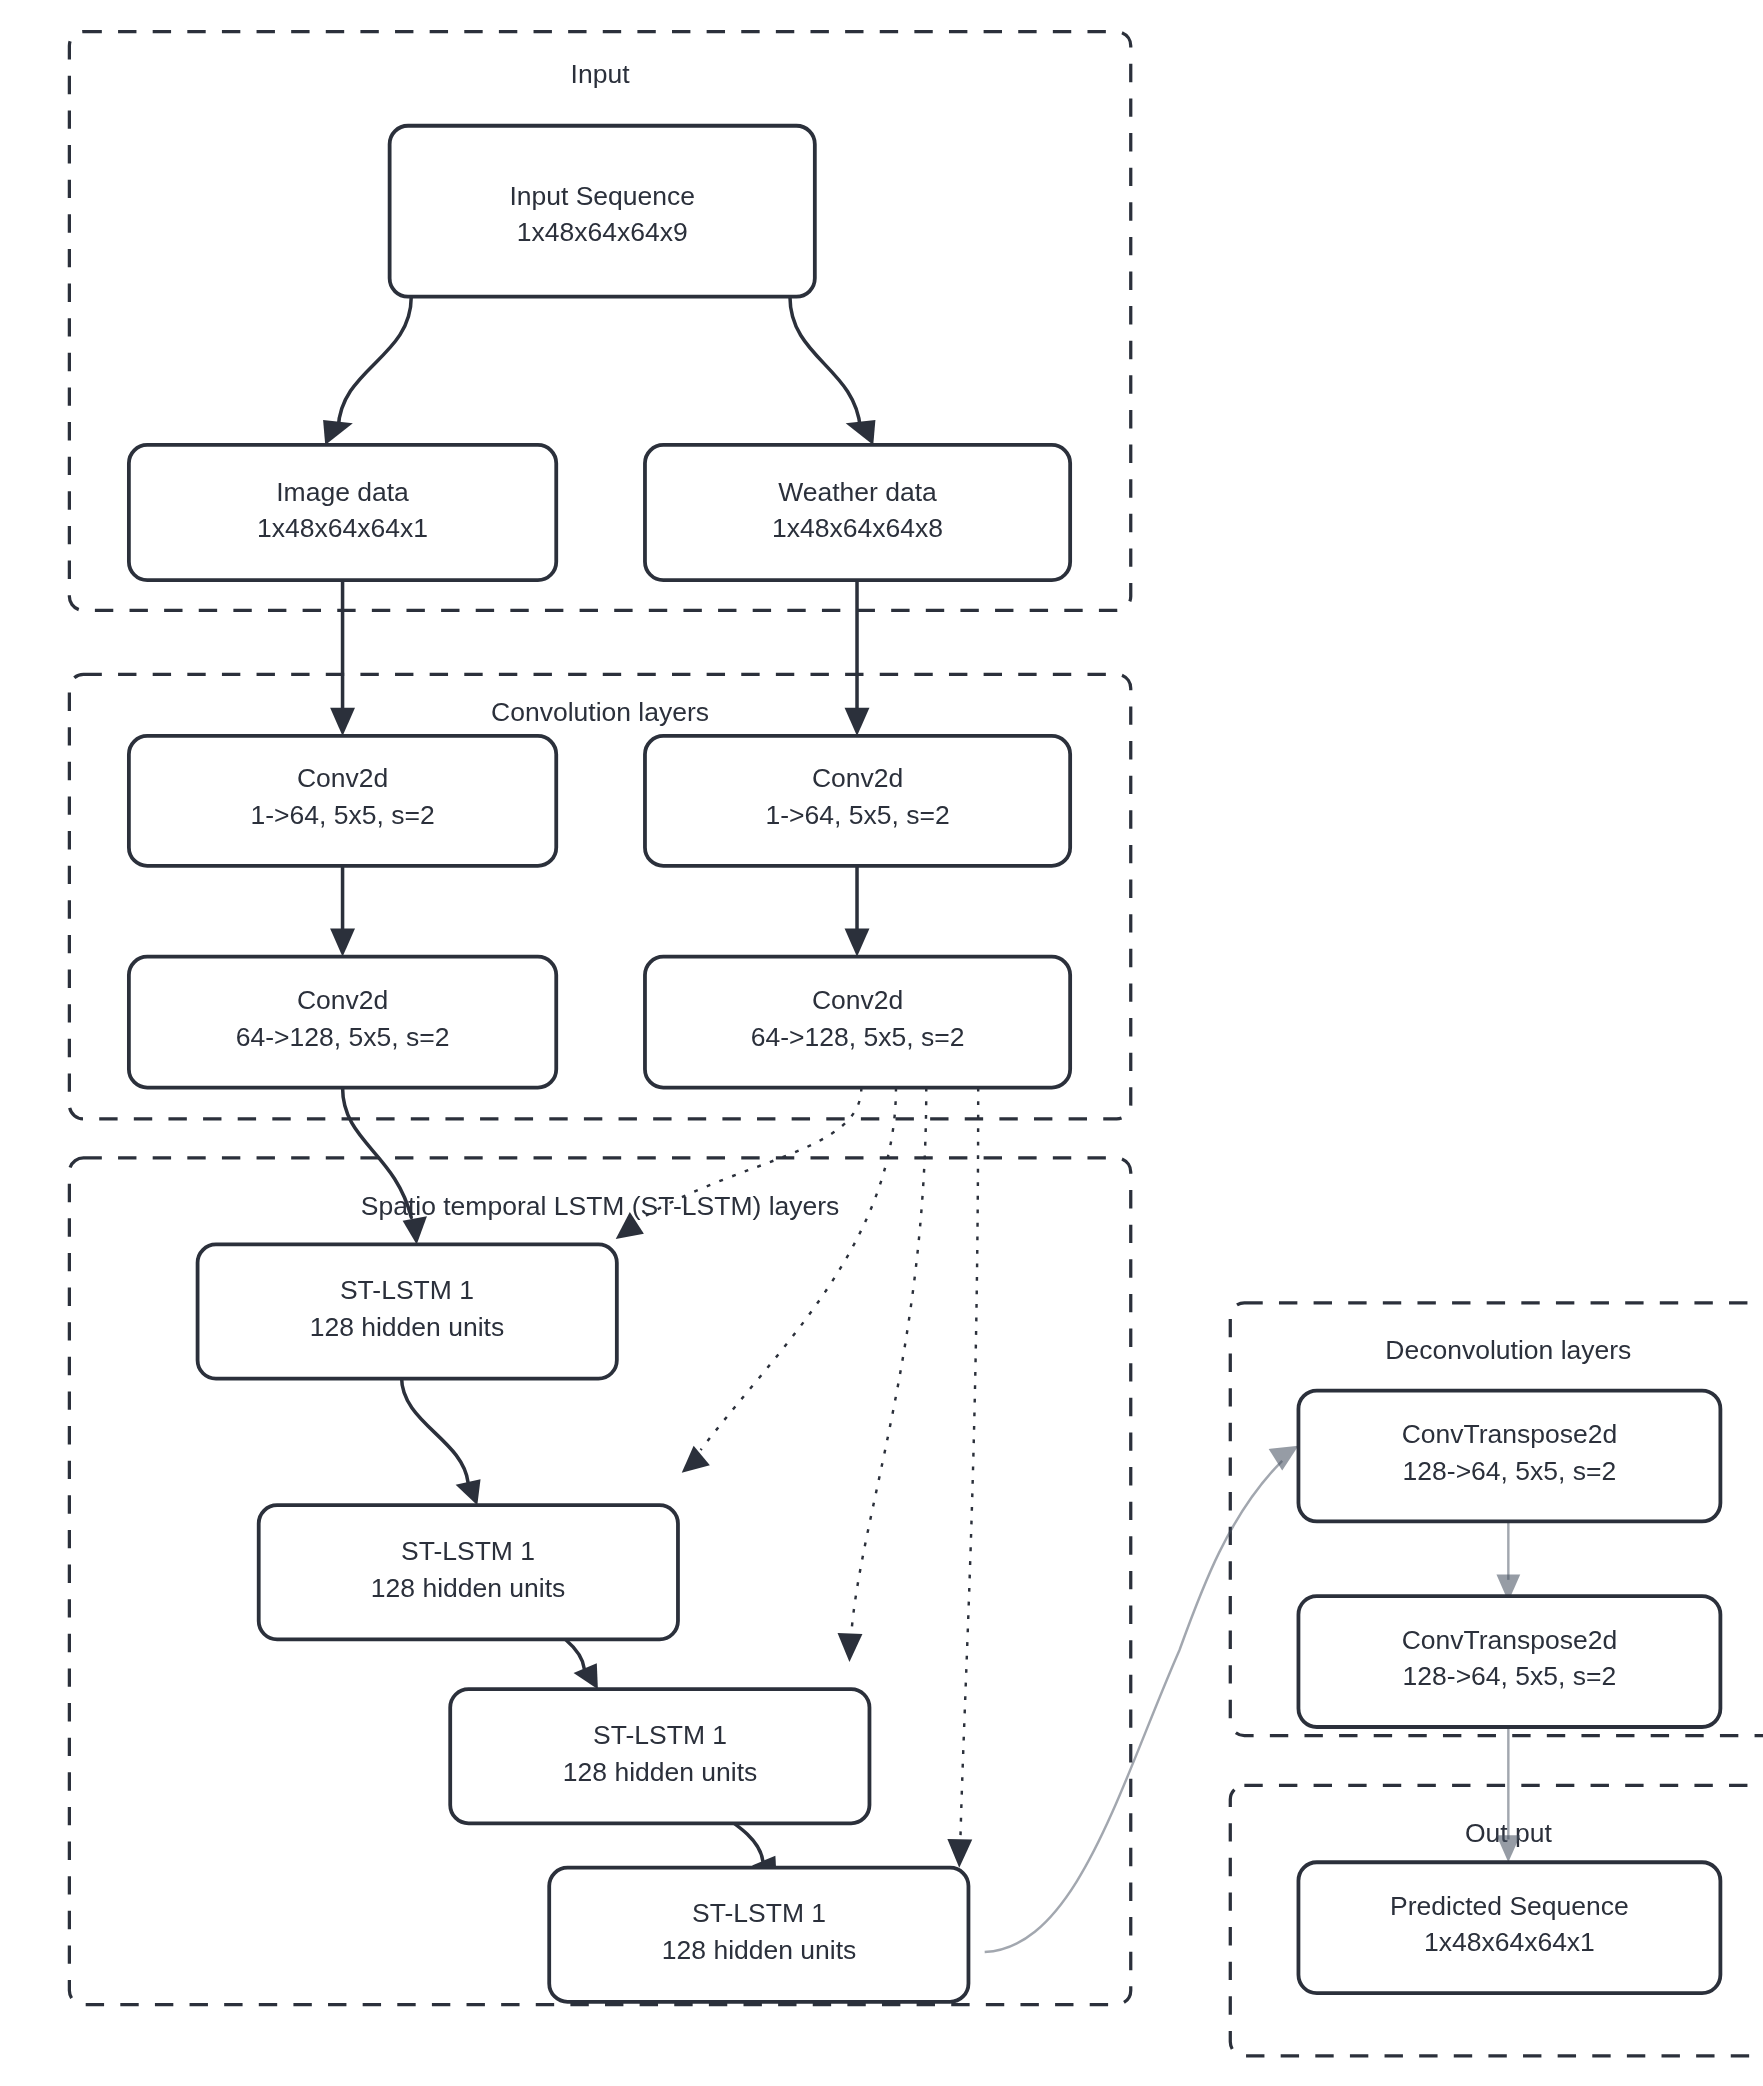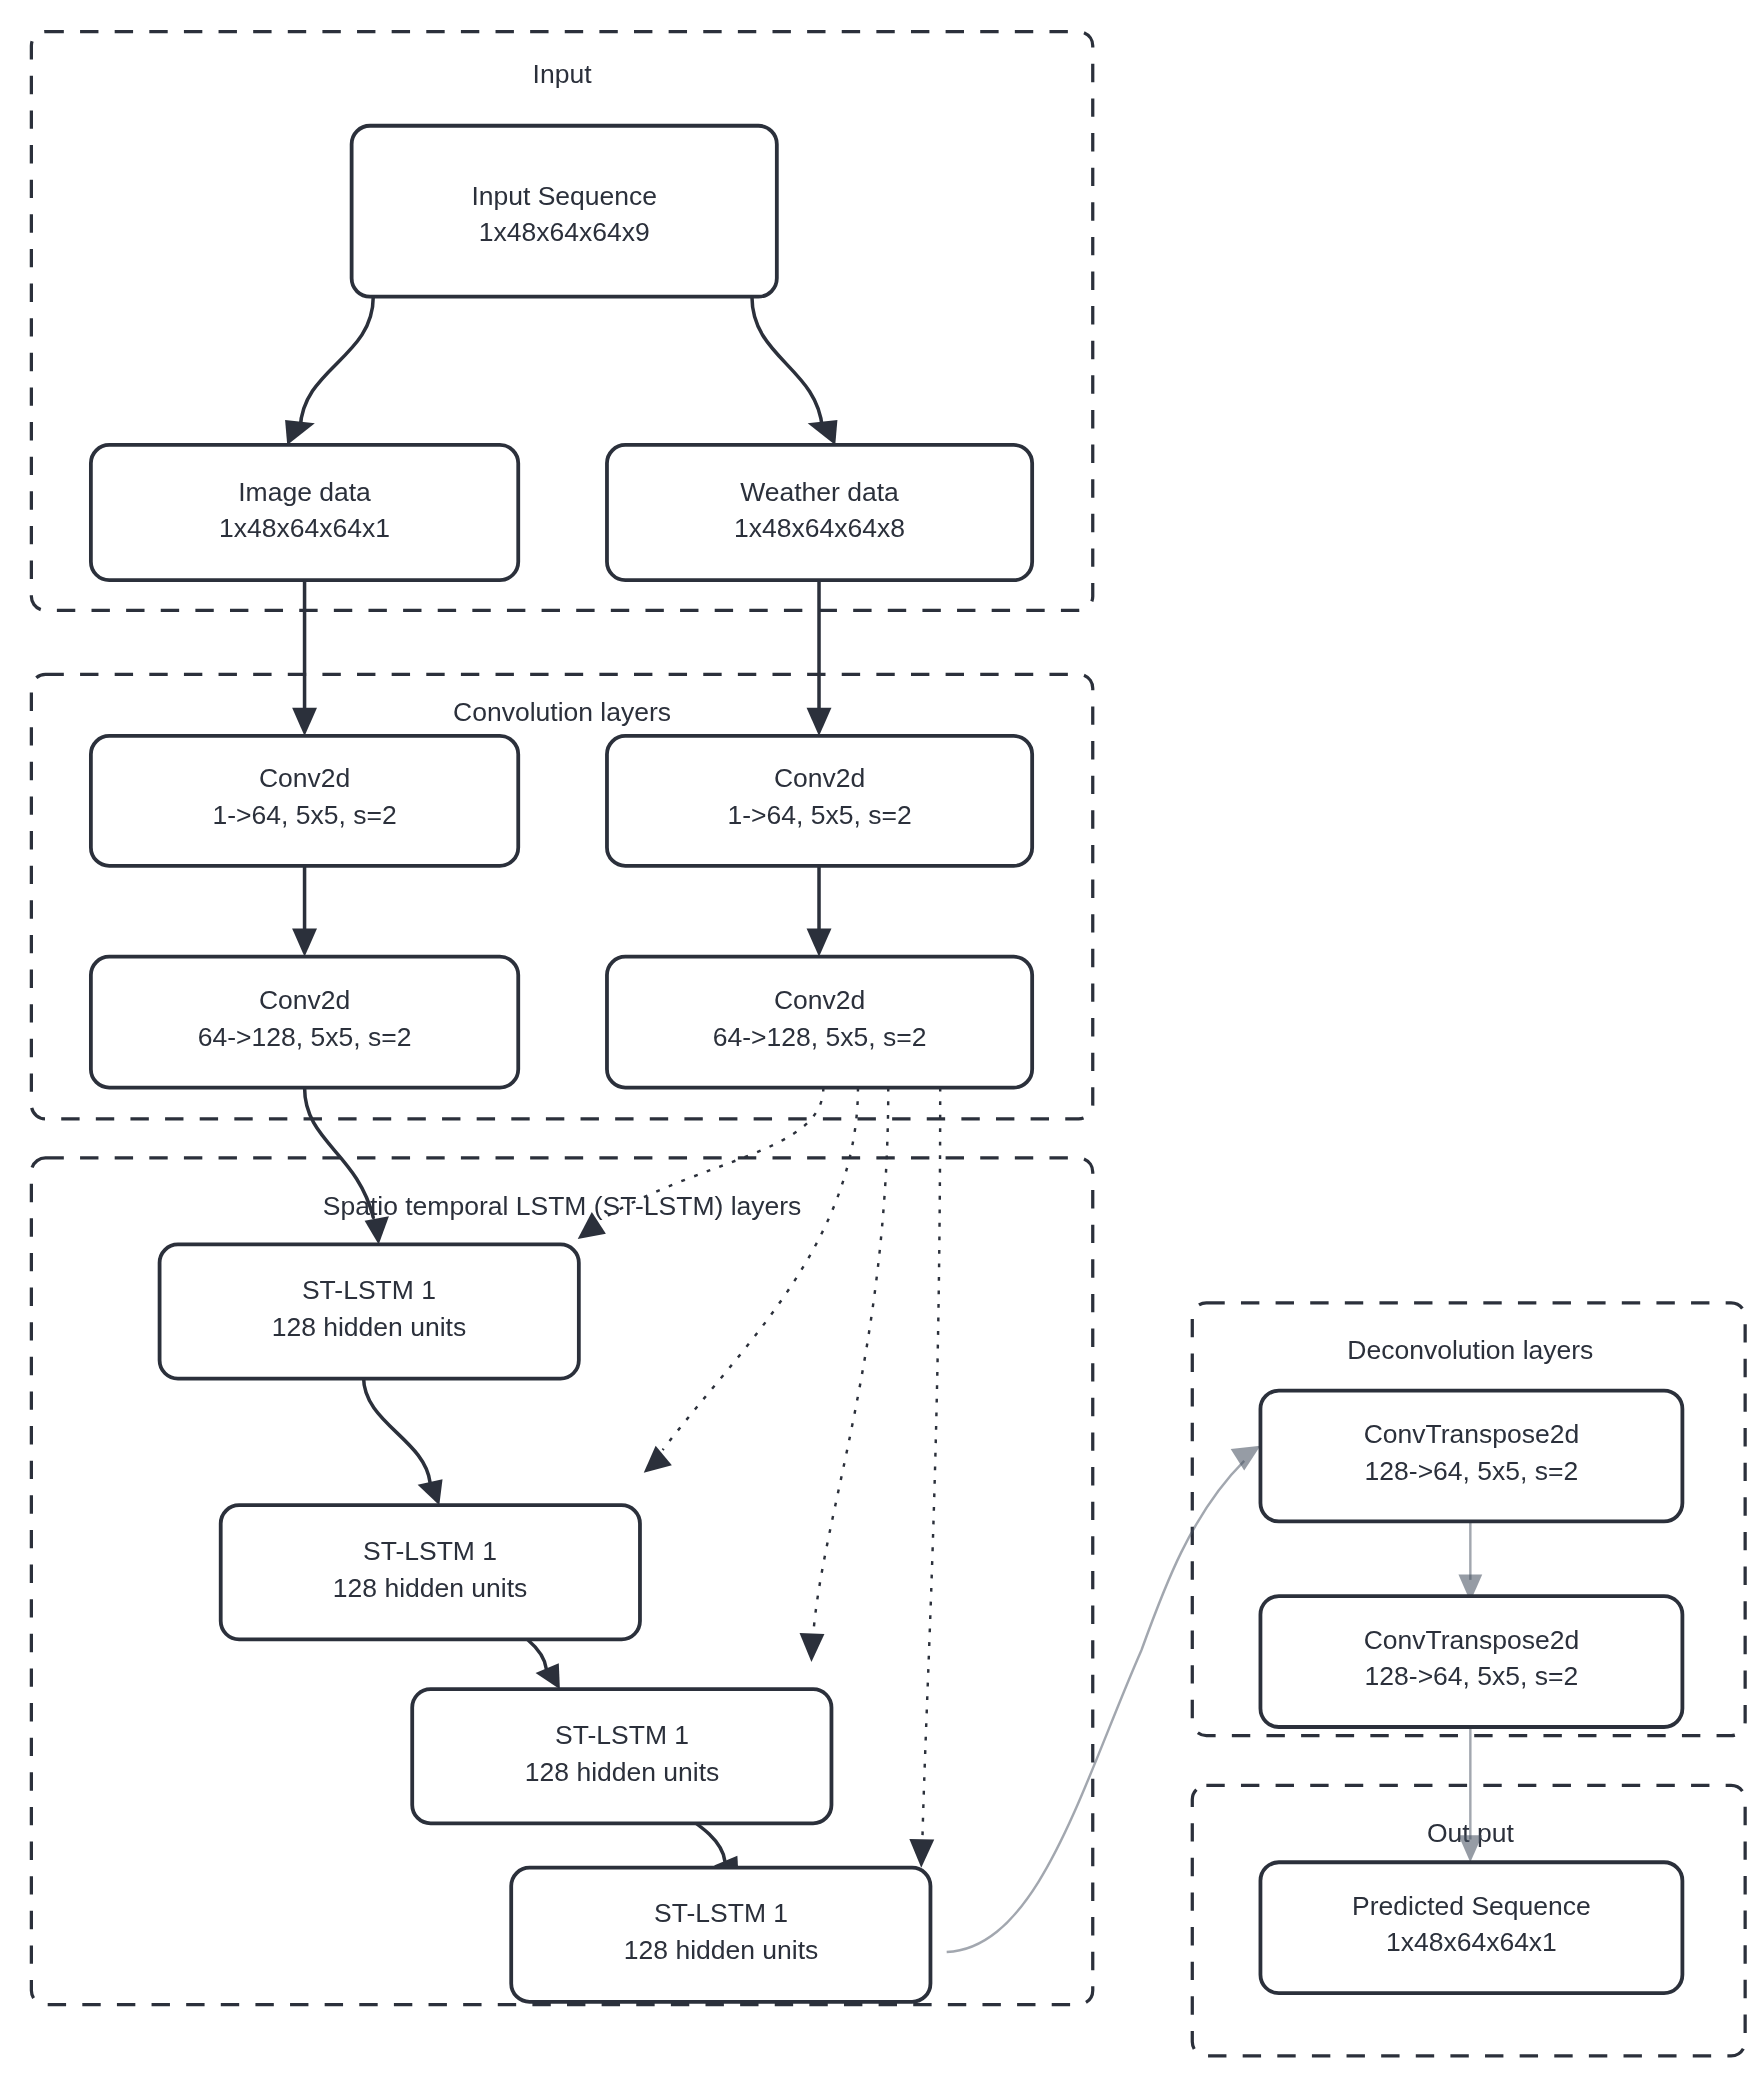--- a/index.html
+++ b/index.html
@@ -6,20 +6,21 @@
     margin: 0;
     padding: 0;
     background: #ffffff;
   }
   #diagram-root {
     position: relative;
     width: 1584px;
     height: 2087px;
     background: #ffffff;
     font-family: "Liberation Sans", sans-serif;
+    margin-left: 38px;
   }
   svg.canvas {
     position: absolute;
     top: 0; left: 0;
     width: 1763px;
     height: 2087px;
     display: block;
   }
   .grp-rect {
     fill: none;

